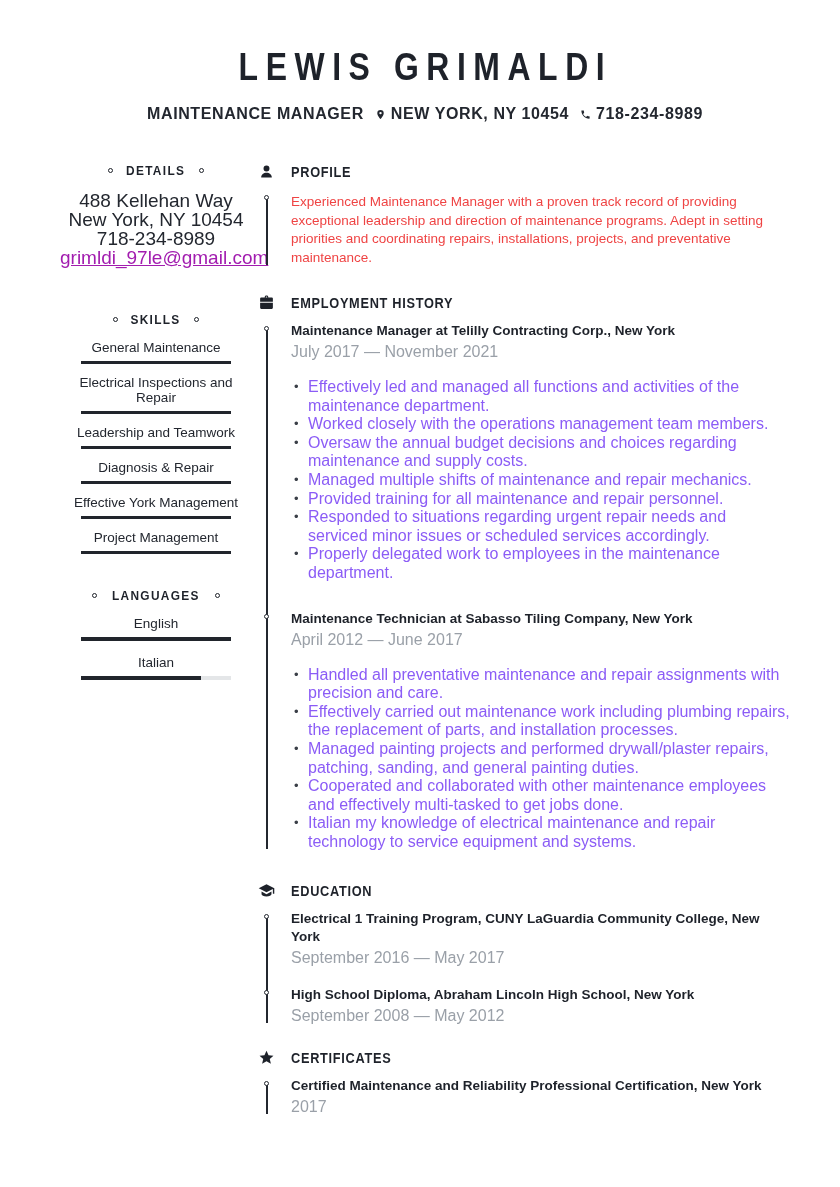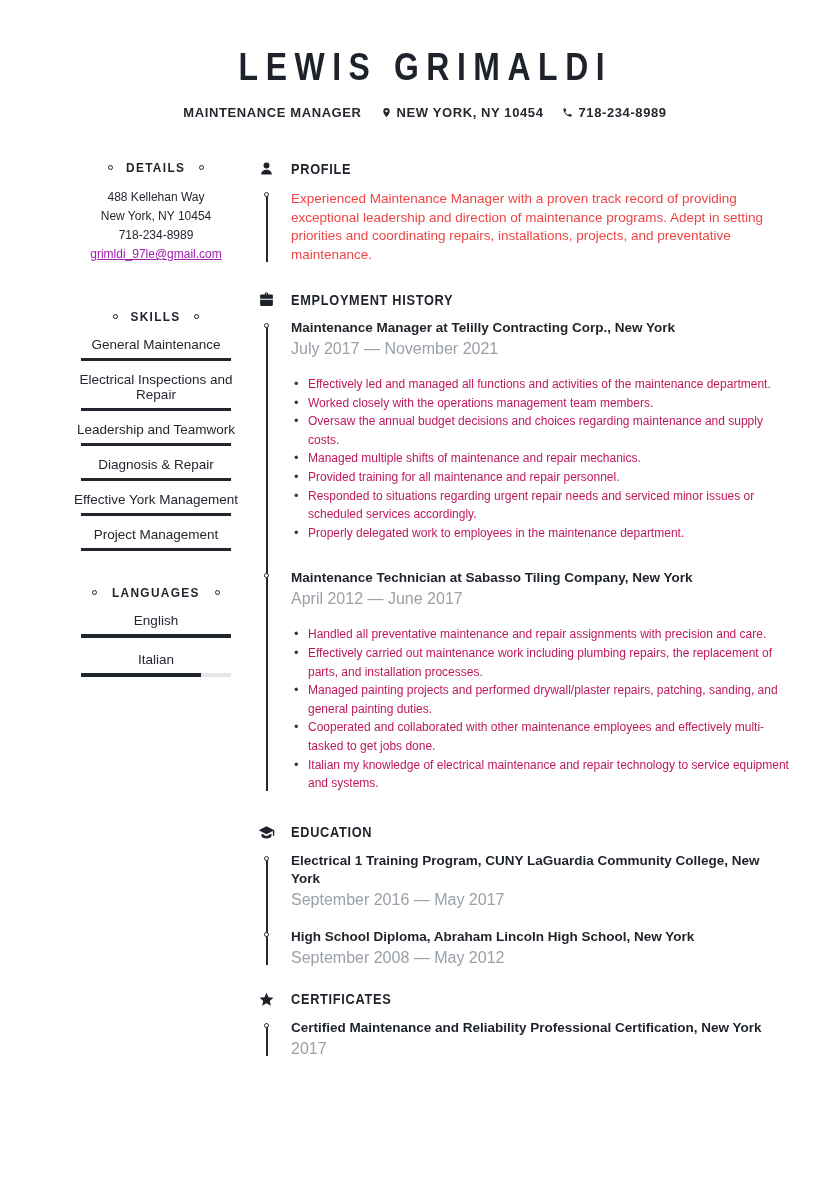--- a/index.html
+++ b/index.html
@@ -14,22 +14,22 @@
   .page { padding:46px 50px 0 60px; }
 
   
   .header { text-align:center; }
   .name {
     font-size:38px; font-weight:bold; letter-spacing:9px;
     display:inline-block; transform:scaleX(0.84); transform-origin:center;
     white-space:nowrap; color:#1e222a;
   }
   .contact-row {
-    margin-top:16px; font-size:13px; letter-spacing:0.6px;
-    display:flex; justify-content:center; align-items:center; gap:11px;
+    margin-top:16px; font-size:16px; letter-spacing:0.6px;
+    display:flex; justify-content:center; align-items:center; gap:3px;
     color:#23272f; font-weight:600;
   }
   .contact-item { display:flex; align-items:center; gap:5px; }
   .contact-item + .contact-item { margin-left:8px; }
   .cicon { width:11px; height:11px; display:inline-block; }
   .cicon svg { width:11px; height:11px; fill:#23272f; display:block; }
 
   
   .columns { display:flex; margin-top:40px; }
   .sidebar { width:192px; flex:0 0 192px; margin-right:4px; text-align:center; }
@@ -40,21 +40,21 @@
     display:flex; align-items:center; justify-content:center; gap:9px;
     margin-bottom:13px;
   }
   .side-header .title {
     font-size:13.5px; font-weight:bold; letter-spacing:1.5px;
     display:inline-block; transform:scaleX(0.88); transform-origin:center;
     color:#1e222a; white-space:nowrap;
   }
   .dot { width:5px; height:5px; border:1.5px solid #1e222a; border-radius:50%; display:inline-block; }
 
-  .side-text { font-size:12px; line-height:19px; color:#23272f; }
+  .side-text { font-size:19px; line-height:19px; color:#23272f; }
   .email-link { color:#a21caf; text-decoration:underline; display:inline-block; margin-top:0px; }
 
   .side-section { margin-bottom:28px; }
   .skill-item { margin-bottom:11px; }
   .skill-name { font-size:13.5px; color:#23272f; margin-bottom:6px; }
   .bar-track { width:150px; height:3px; background:#e4e6e8; margin:0 auto; position:relative; }
   .bar-fill { height:100%; background:#21252c; }
   .lang-track { height:4px; }
 
   
@@ -81,21 +81,21 @@
   .entry + .entry { margin-top:27px; }
   .entry .t-circle { left:-27.5px; }
 
   .body-text { font-size:13.5px; line-height:18.5px; color:#ef4444; }
   .entry-title { font-size:13.5px; font-weight:bold; color:#1e222a; line-height:18px; }
   .entry-dates { font-size:16px; color:#9aa0a8; margin-top:3px; }
 
   ul.bullets { list-style:none; margin-top:17px; }
   ul.bullets li {
     position:relative; padding-left:17px;
-    font-size:12px; line-height:18.6px; color:#be185d;
+    font-size:16px; line-height:18.6px; color:#8b5cf6;
   }
   ul.bullets li::before {
     content:"•"; position:absolute; left:3px; top:0; color:#3a3f47; font-size:13px;
   }
 
   .profile-body { padding-top:2px; }
 </style>
 </head>
 <body>
 

